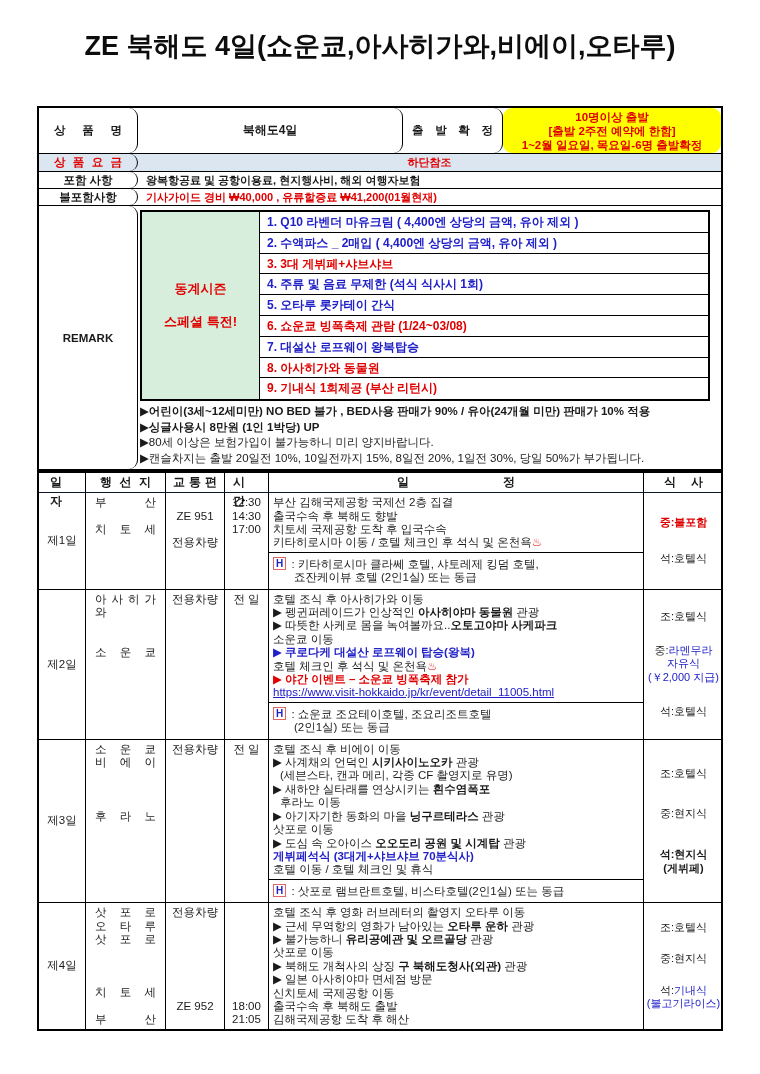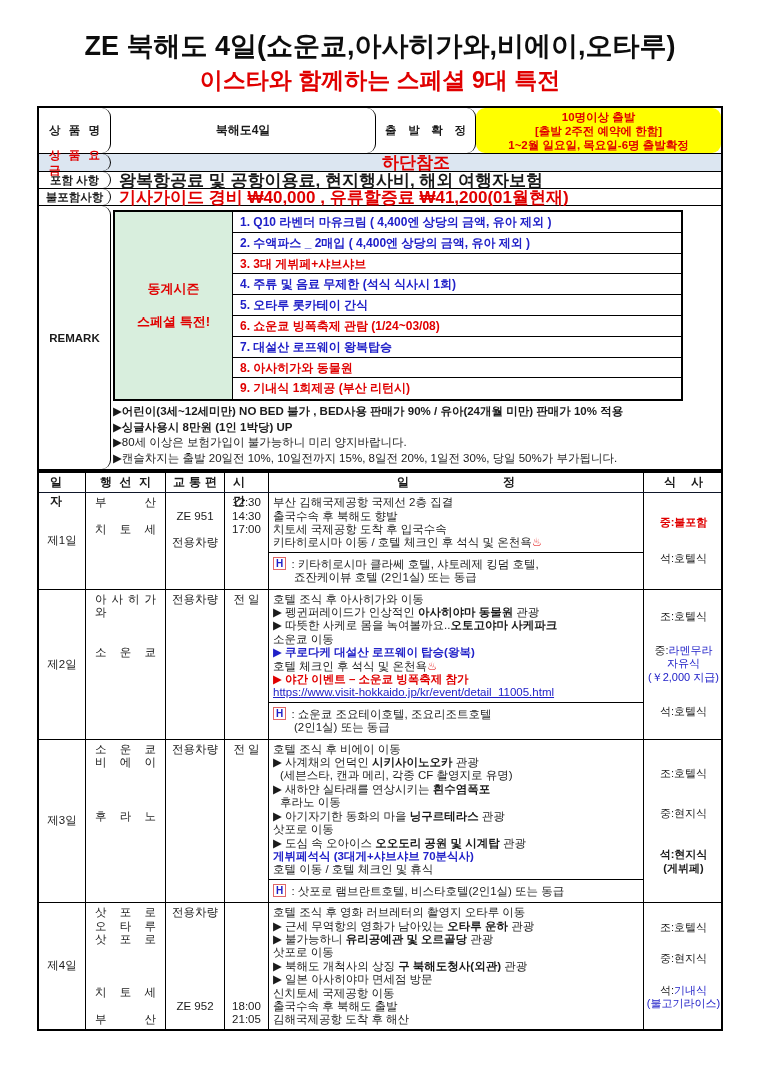--- a/index.html
+++ b/index.html
@@ -9,38 +9,38 @@
   .title { padding-top:28px; text-align:center; font-size:27px; font-weight:bold; color:#0d0d0d; }
   .subtitle { text-align:center; font-size:23px; font-weight:bold; color:#e00000; margin-top:1px; }
   .content { position:absolute; left:37px; top:106px; width:686px; }
 
   
   .info-table { border:2px solid #000; }
   .irow { display:flex; border-top:1px solid #000; }
   .irow:first-child { border-top:none; }
   .cell { border-right:1px solid #000;border-radius:9px; }
   .cell:last-child { border-right:none; }
-  .lab { width:72px; display:flex; align-items:center; justify-content:center;
+  .lab { width:99px; display:flex; align-items:center; justify-content:center;
          font-weight:bold; font-size:11.5px; flex-shrink:0; }
   .jlab { display:block; text-align:justify; text-align-last:justify; padding:0 10px;
           align-self:center; }
   .r1 { height:45px; }
   .r1 .lab { align-self:stretch; display:flex; }
   .r1 .jlab { display:block; align-self:center; width:88px; }
   .name { width:265px; display:flex; align-items:center; justify-content:center;
           font-weight:bold; font-size:12px; }
   .dep { width:100px; display:flex; align-items:center; }
   .dep span { display:block; width:100%; text-align:justify; text-align-last:justify;
               padding:0 9px; font-weight:bold; font-size:11.5px; }
   .yellow { flex:1; background:#ffff00; color:#e00000; font-weight:bold; font-size:11.5px;
             display:flex; flex-direction:column; justify-content:center; text-align:center;
             line-height:14px; }
   .r2 { height:18px; background:#dce6f1; }
   .r3, .r4 { height:17px; }
-  .val { flex:1; display:flex; align-items:center; padding-left:8px; font-weight:bold; font-size:17px; }
+  .val { flex:1; display:flex; align-items:center; padding-left:8px; font-weight:bold; font-size:11px; }
   .val.center { justify-content:center; padding-left:0; }
   .t-redtxt { color:#e00000; }
   .remark-content { flex:1; padding:4px 3px 3px 2px; }
   .special-box { border:2px solid #000; width:570px; display:flex; }
   .special-title { width:118px; background:#d8eedd; border-right:1px solid #000;
                    display:flex; flex-direction:column; align-items:center; justify-content:center;
                    gap:15px; color:#e00000; font-weight:bold; font-size:13px; }
   .special-items { flex:1; }
   .sp-item { height:20.8px; line-height:20.8px; border-bottom:1px solid #000;
              padding-left:7px; font-weight:bold; font-size:12px; white-space:nowrap; }
@@ -89,21 +89,20 @@
   .t-link { color:#2020c8; text-decoration:underline; cursor:pointer; }
   .t-hbox { display:inline-block; border:1px solid #e06666; color:#2020c8; font-weight:bold;
             font-size:10px; line-height:11px; padding:0 2px; margin-right:2px; background:#fff;
             vertical-align:1px; }
 </style>
 </head>
 <body>
 
 <div class="page">
   <div class="title">ZE 북해도 4일(쇼운쿄,아사히가와,비에이,오타루)</div>
-  <div class="subtitle">이스타와 함께하는 스페셜 9대 특전</div>
 
   <div class="content">
 
     <div class="info-table">
       <div class="irow r1">
         <div class="cell lab">
           <span class="jlab" style="width:88px">상 품 명</span>
         </div>
         <div class="cell name">북해도4일</div>
         <div class="cell dep">

